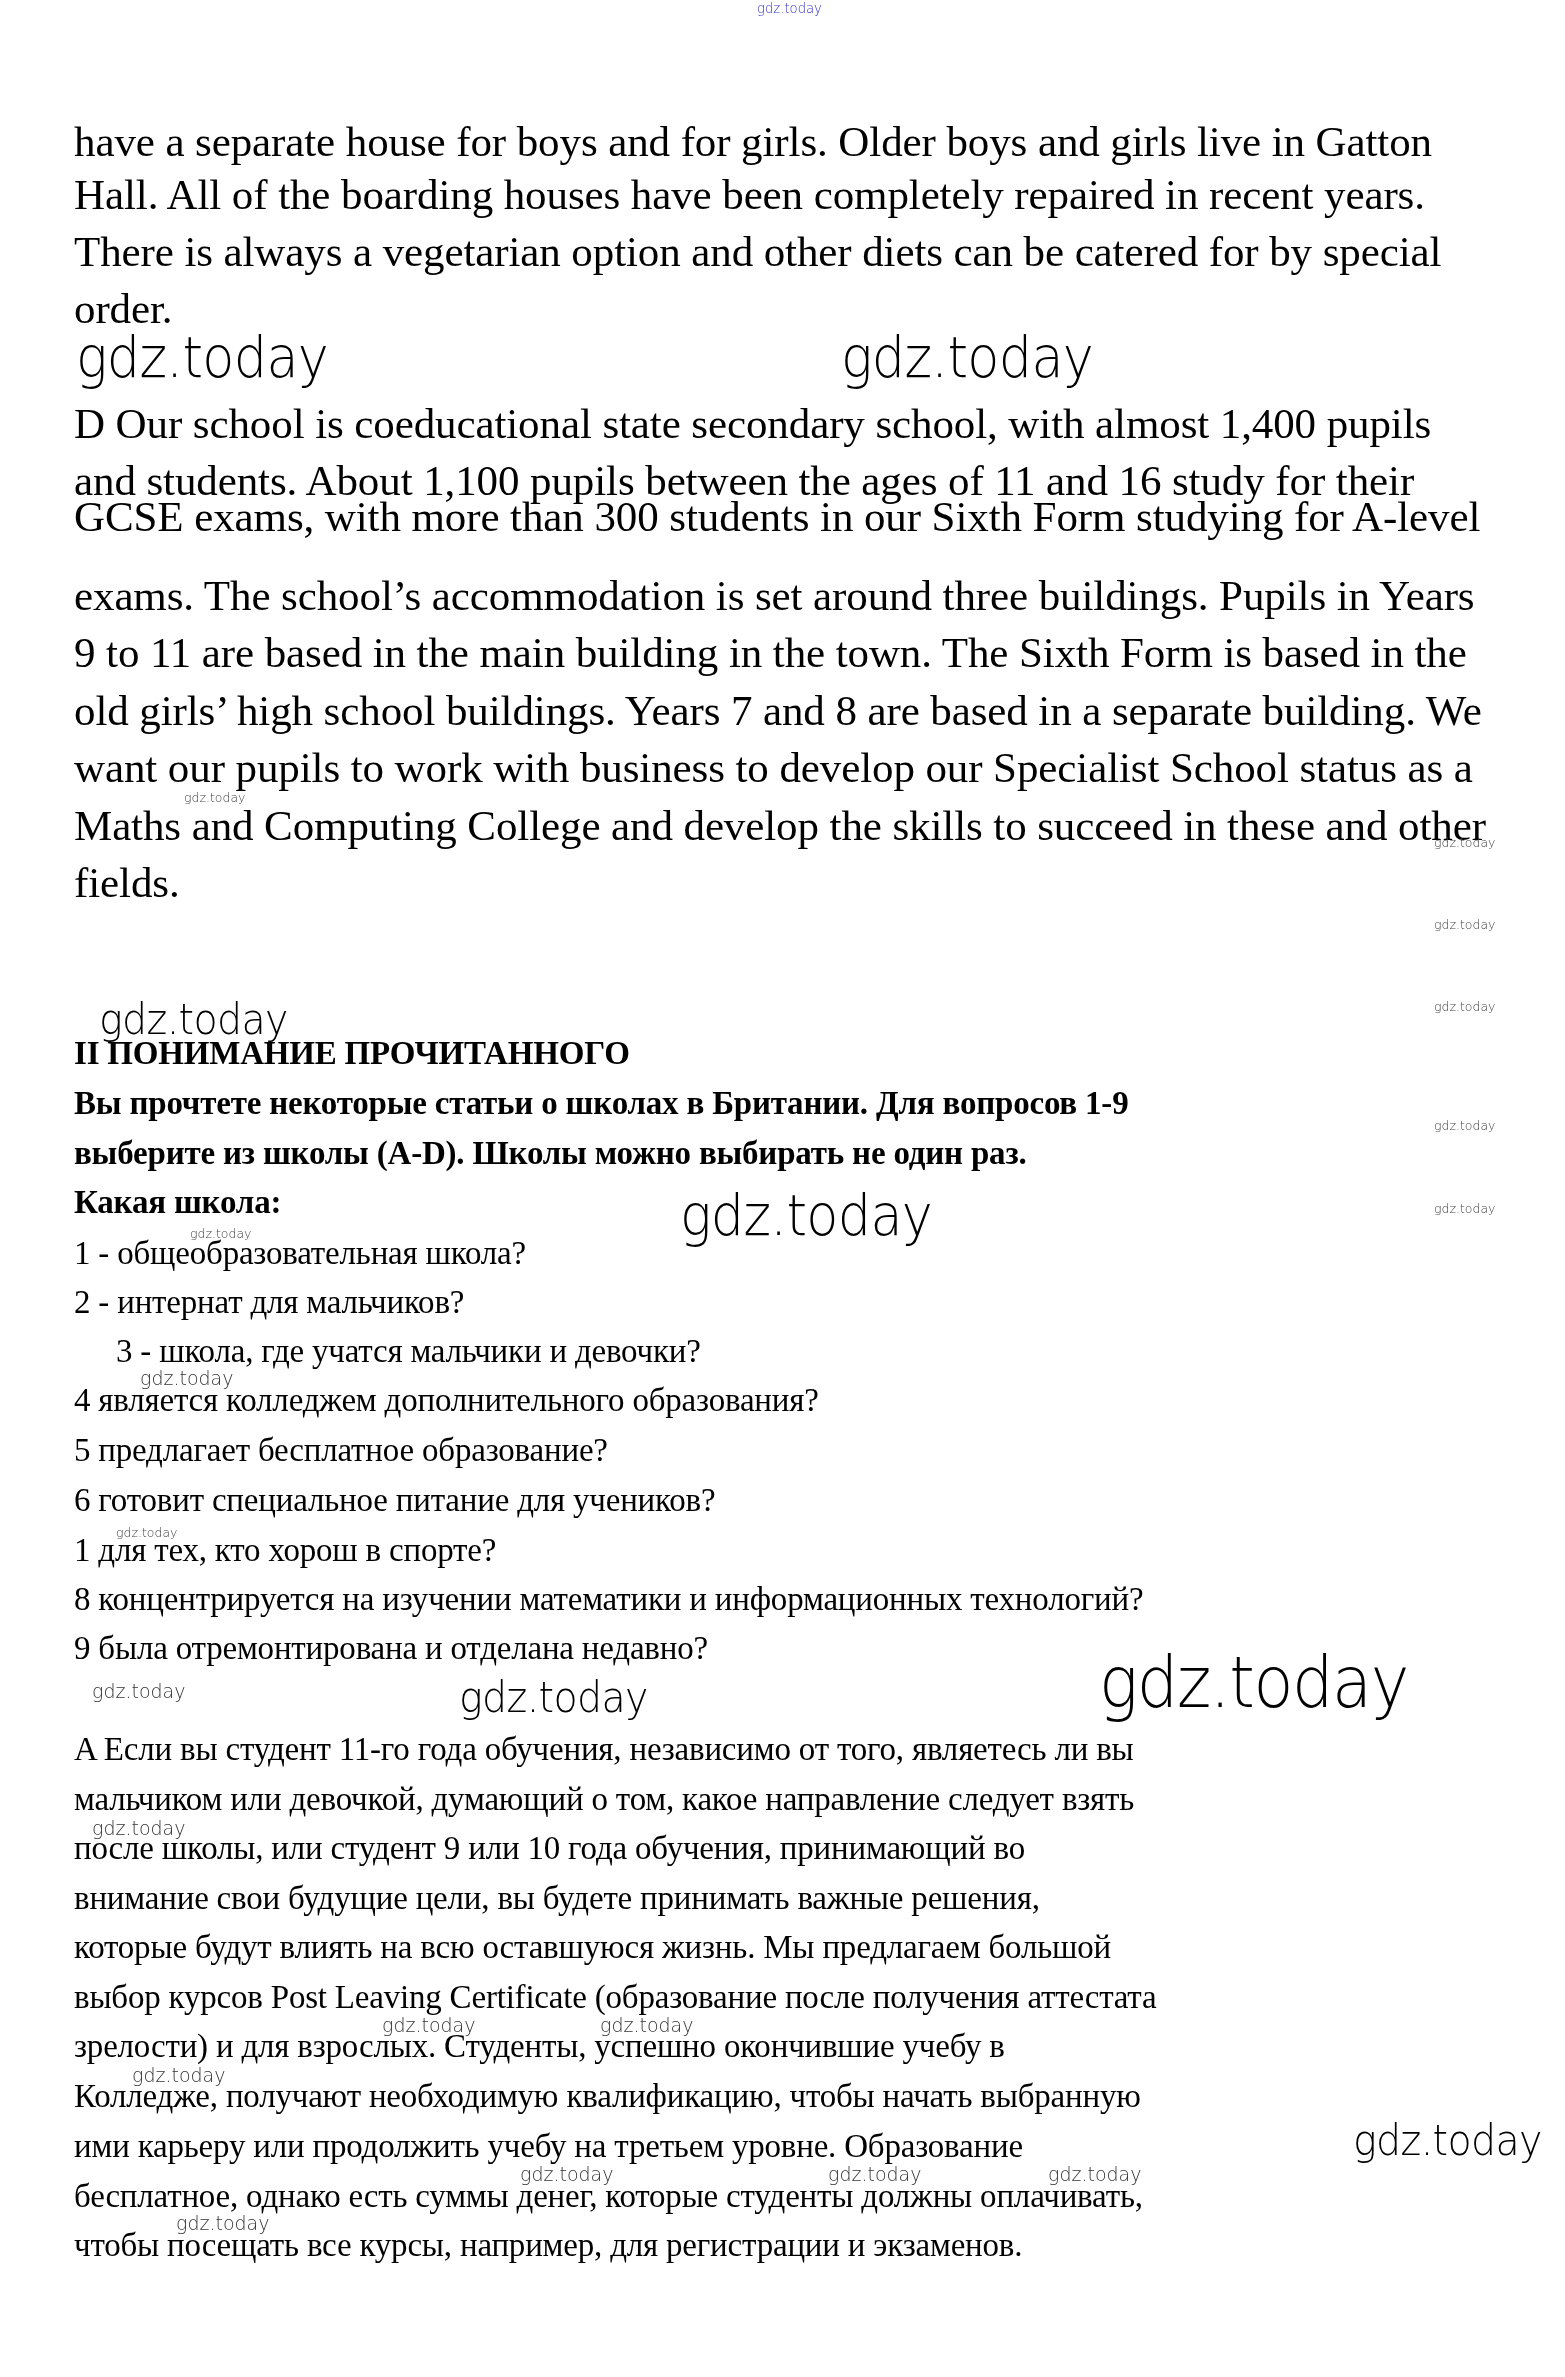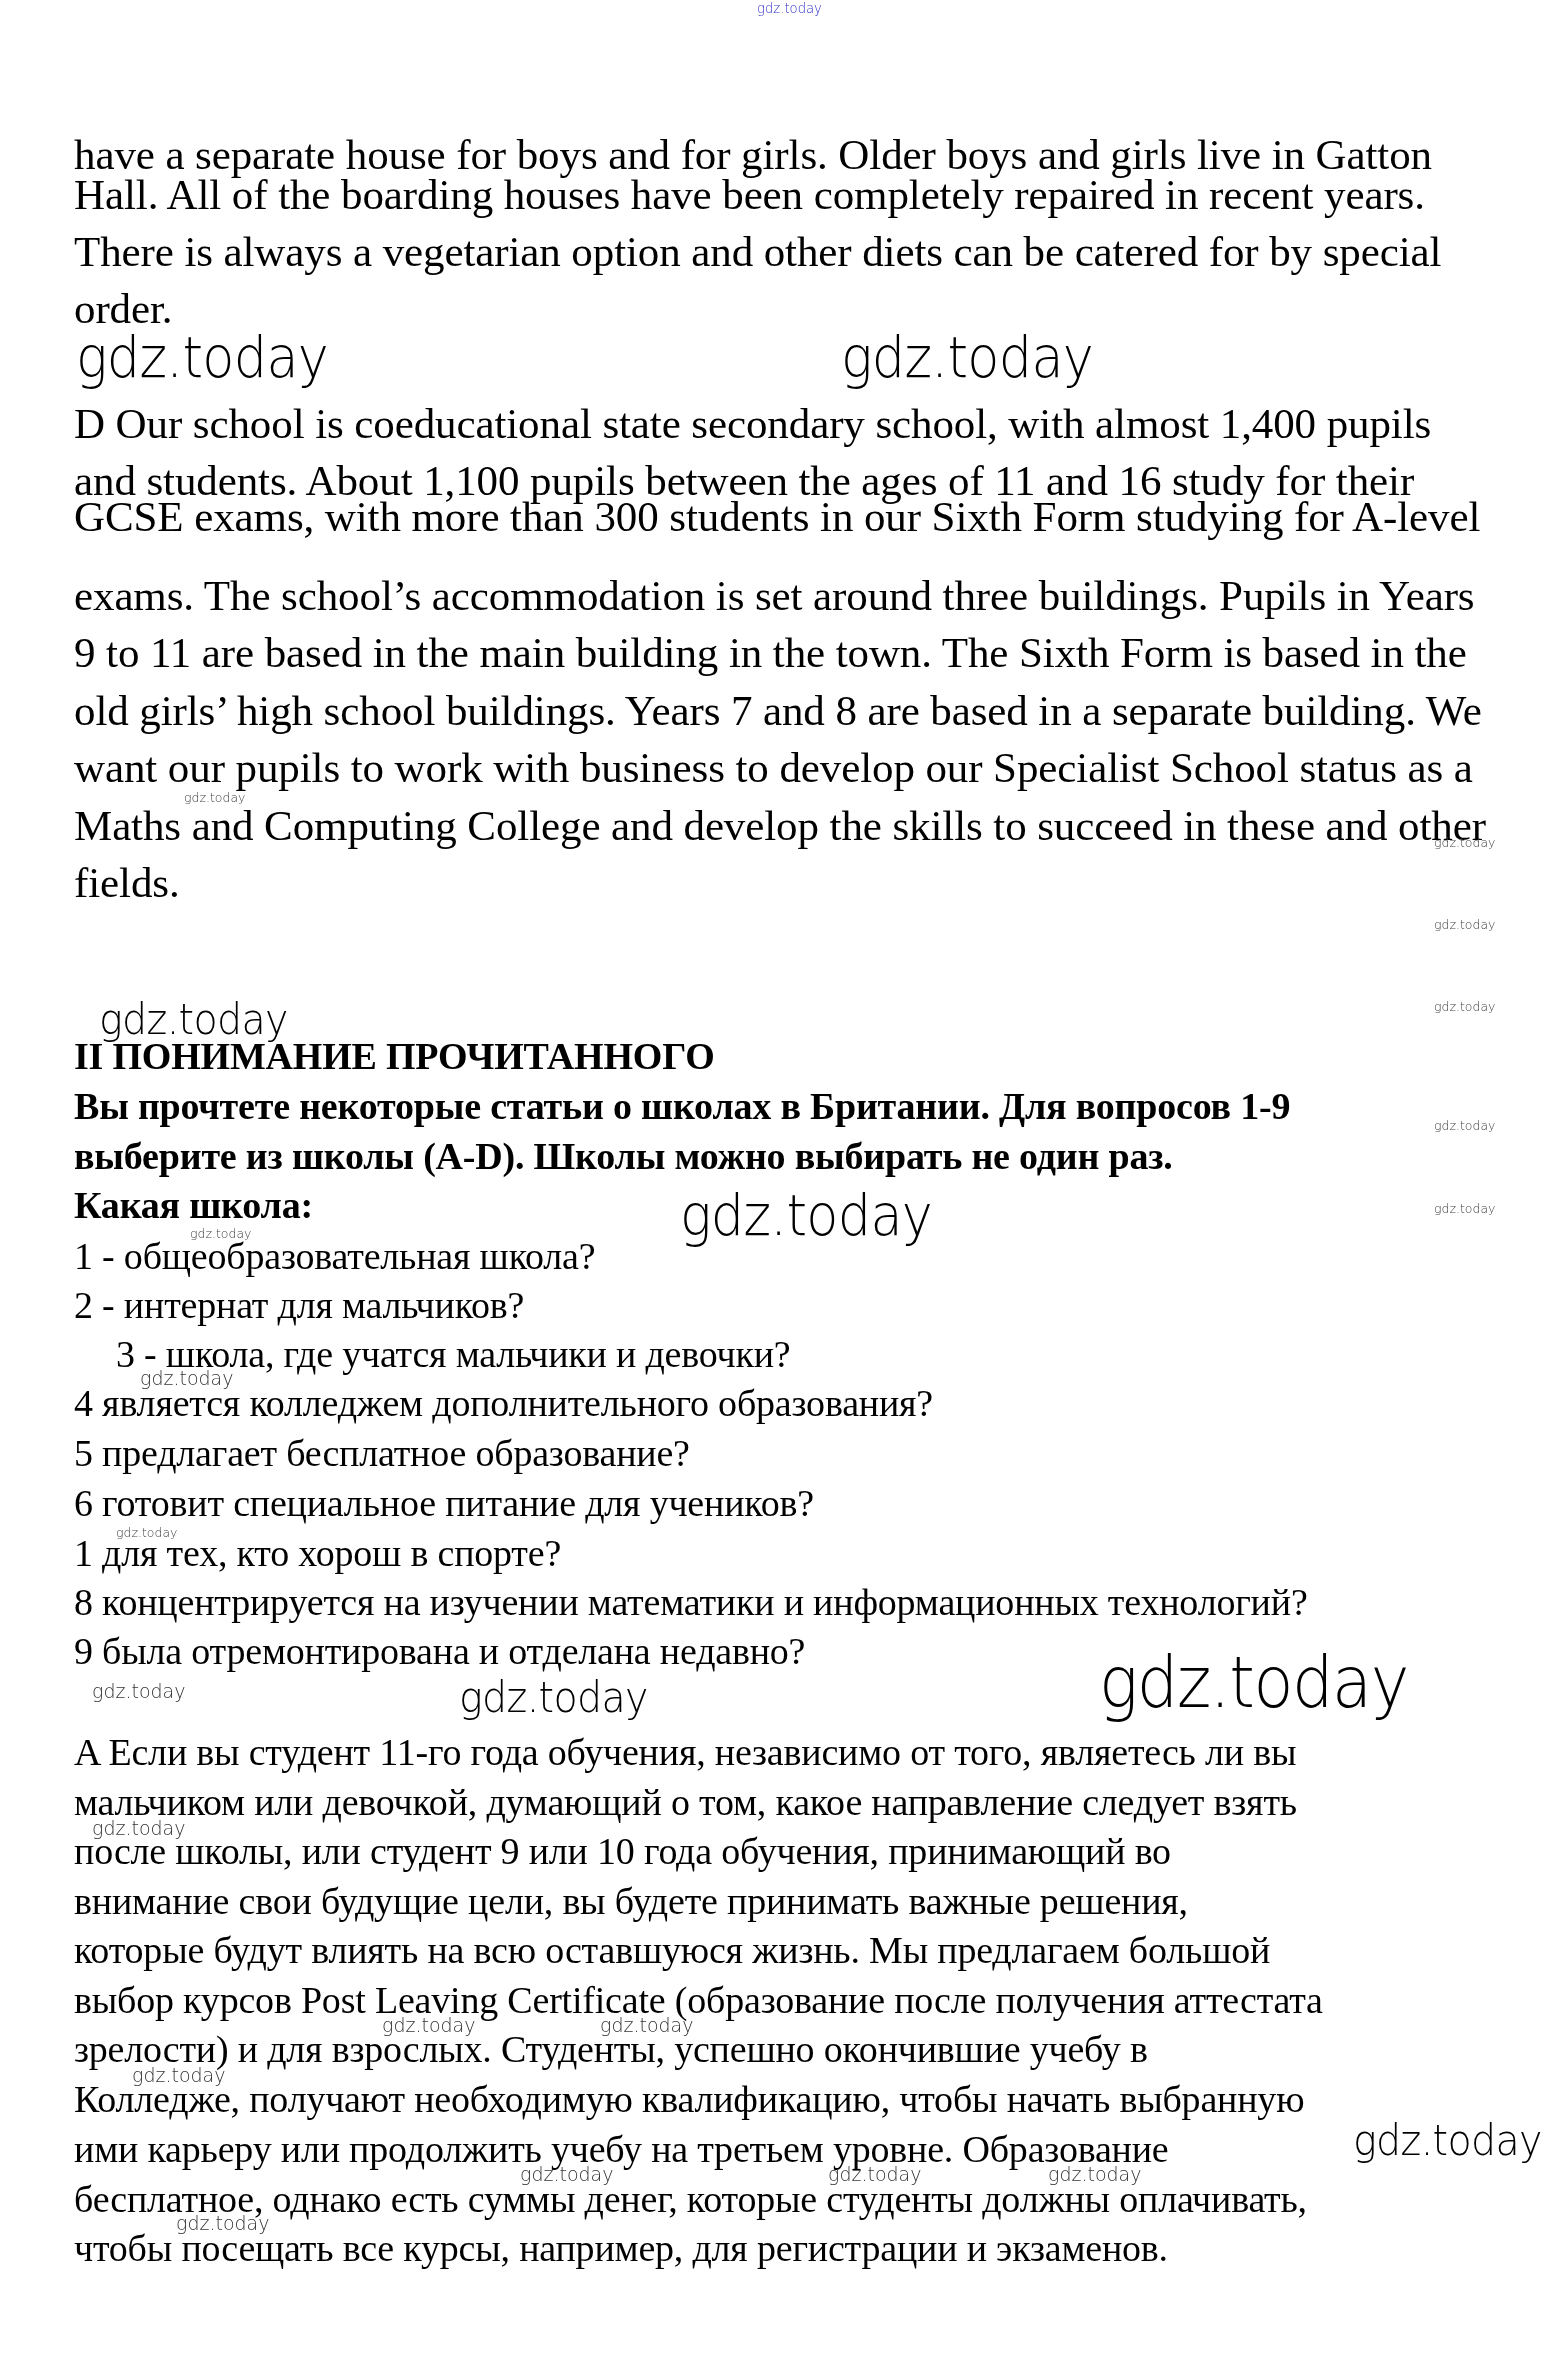--- a/index.html
+++ b/index.html
@@ -3,41 +3,41 @@
 <meta charset="utf-8">
 <style>
   html, body { margin: 0; padding: 0; background: #ffffff; }
   body { width: 1565px; height: 2377px; position: relative; overflow: hidden; }
   .line {
     position: absolute; left: 74px; white-space: nowrap;
     font-family: "Liberation Serif", "DejaVu Serif", serif;
     color: #000; line-height: 1;
   }
   .en { font-size: 43px; letter-spacing: -0.1px; }
-  .ru { font-size: 38px; letter-spacing: -0.2px; }
+  .ru { font-size: 33px; letter-spacing: -0.2px; }
   .bold { font-weight: bold; }
   .wm {
     position: absolute; white-space: nowrap;
     font-family: "DejaVu Sans", "Liberation Sans", sans-serif;
     color: #000; line-height: 1; font-weight: 200;
   }
   .wm-xl { font-size: 71px; letter-spacing: -1.5px; transform: scaleX(0.92); transform-origin: left; }
   .wm-l  { font-size: 57px; letter-spacing: -0.7px; transform: scaleX(0.92); transform-origin: left; }
   .wm-m  { font-size: 43px; letter-spacing: -0.7px; transform: scaleX(0.92); transform-origin: left; }
   .wm-s  { font-size: 19px; color: #333; }
   .wm-xs { font-size: 12.5px; color: #444; }
   .wm-top { font-size: 13.2px; color: #3333cc; }
 </style>
 </head>
 <body>
 
 <div class="wm wm-top" style="left:757px; top:1.5px;">gdz.today</div>
 
 <div>
-  <div class="line en" style="top:133px;">have a separate house for boys and for girls. Older boys and girls live in Gatton</div>
+  <div class="line en" style="top:120px;">have a separate house for boys and for girls. Older boys and girls live in Gatton</div>
   <div class="line en" style="top:173px;">Hall. All of the boarding houses have been completely repaired in recent years.</div>
   <div class="line en" style="top:230px;">There is always a vegetarian option and other diets can be catered for by special</div>
   <div class="line en" style="top:287px;">order.</div>
 </div>
 
 <div class="wm wm-l" style="left:76px; top:329px;">gdz.today</div>
 <div class="wm wm-l" style="left:841px; top:329px;">gdz.today</div>
 
 <div>
   <div class="line en" style="top:402px;">D Our school is coeducational state secondary school, with almost 1,400 pupils</div>

